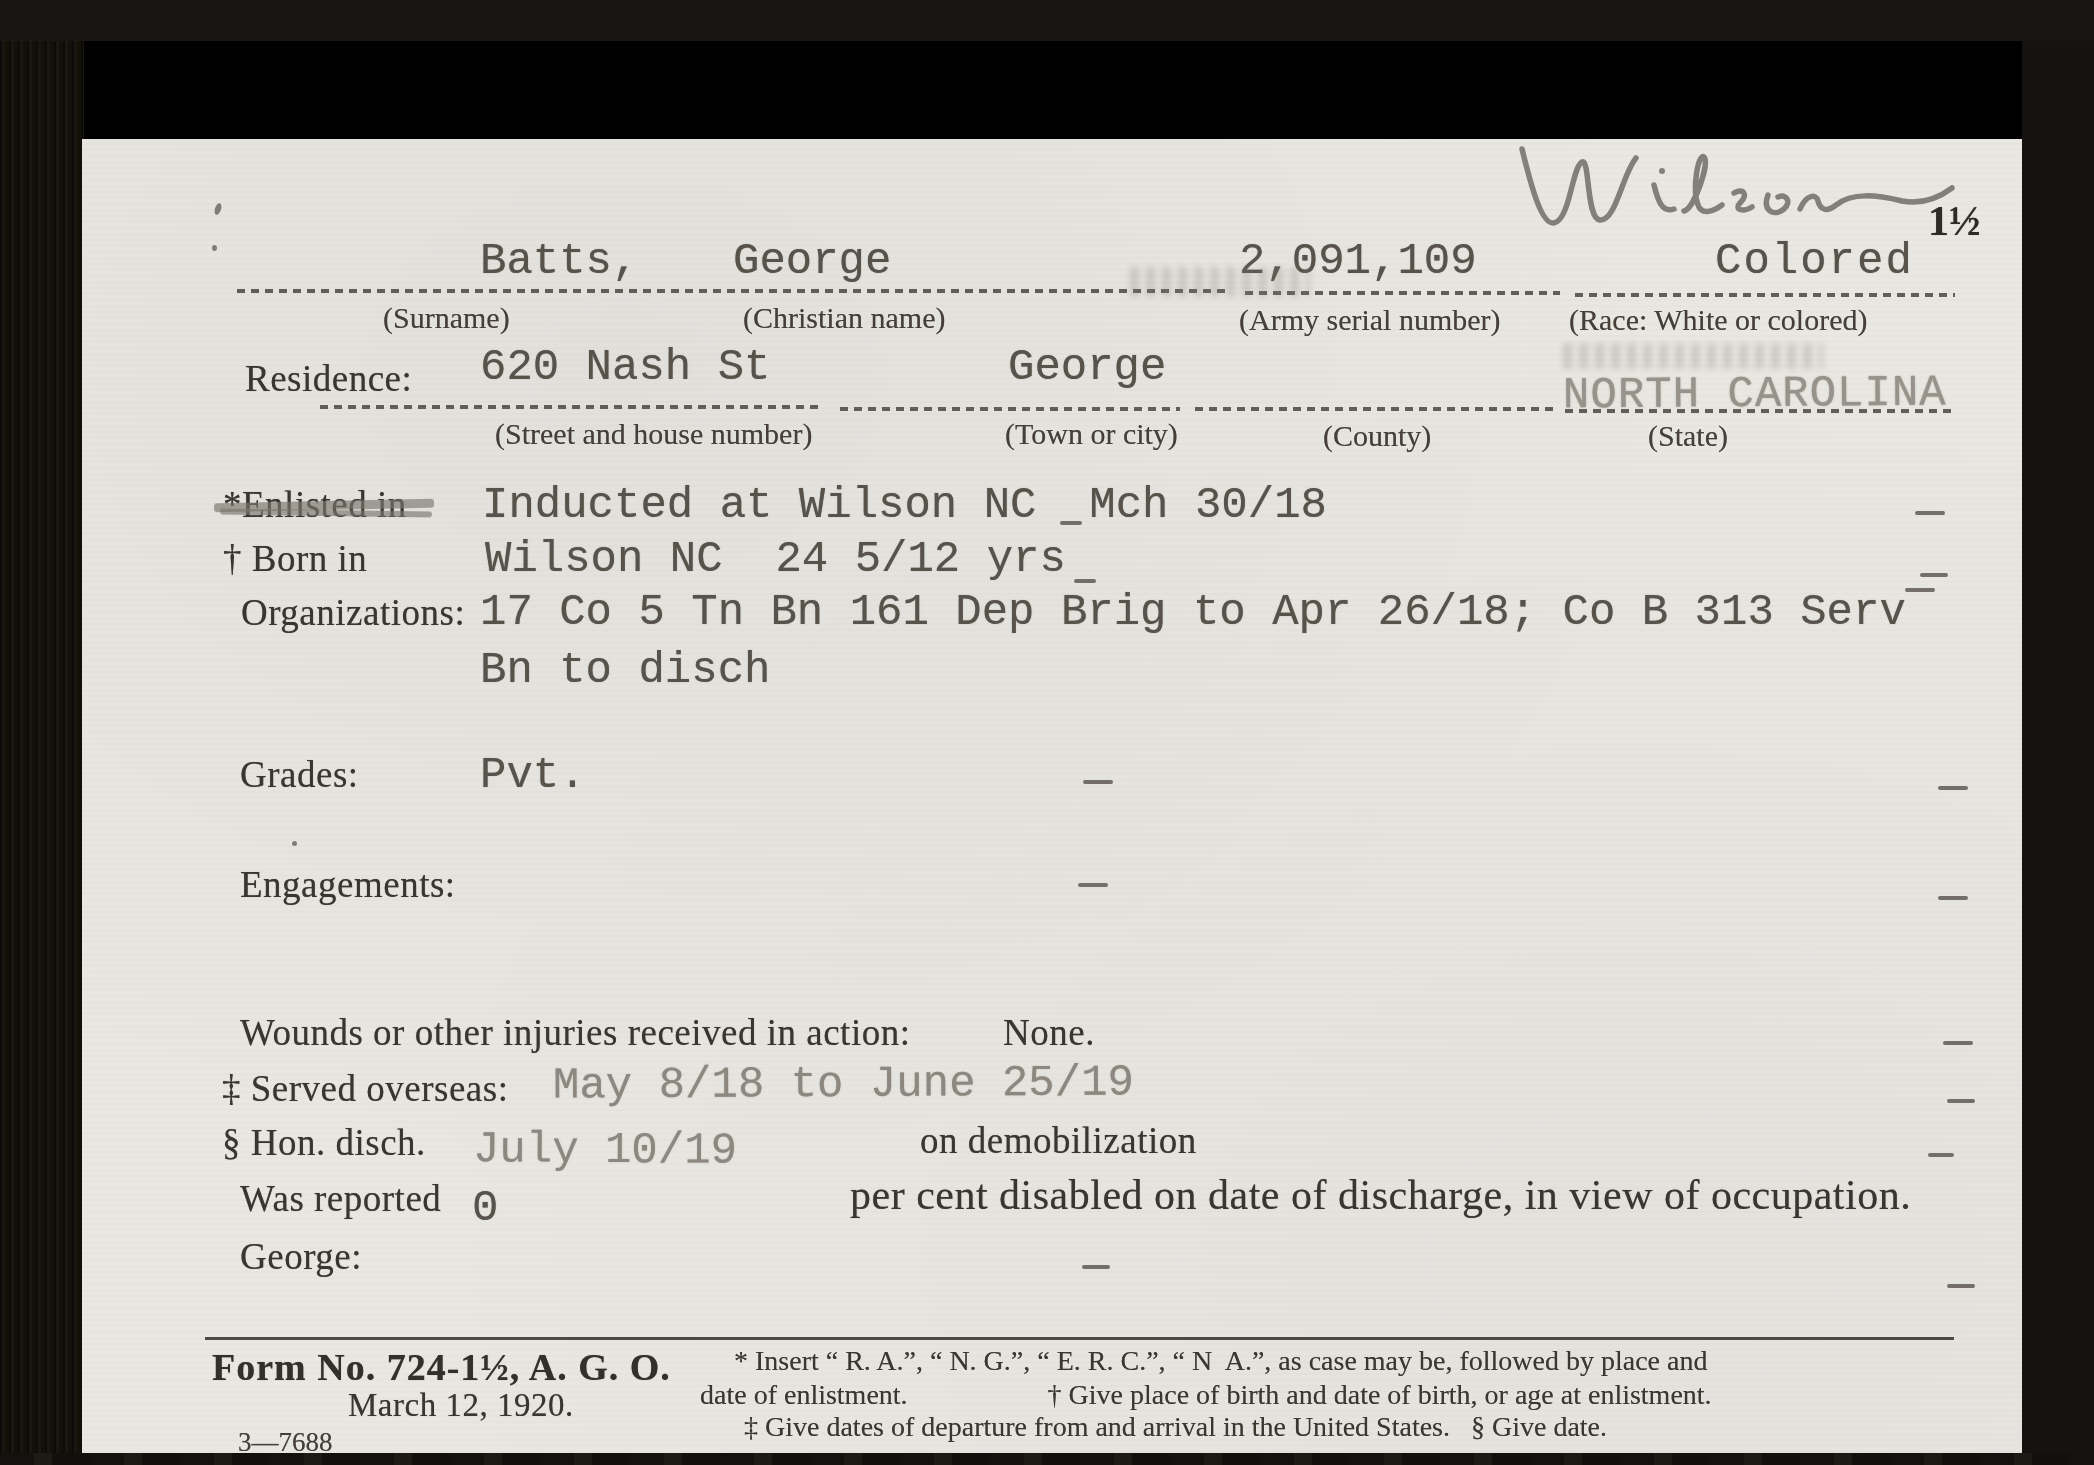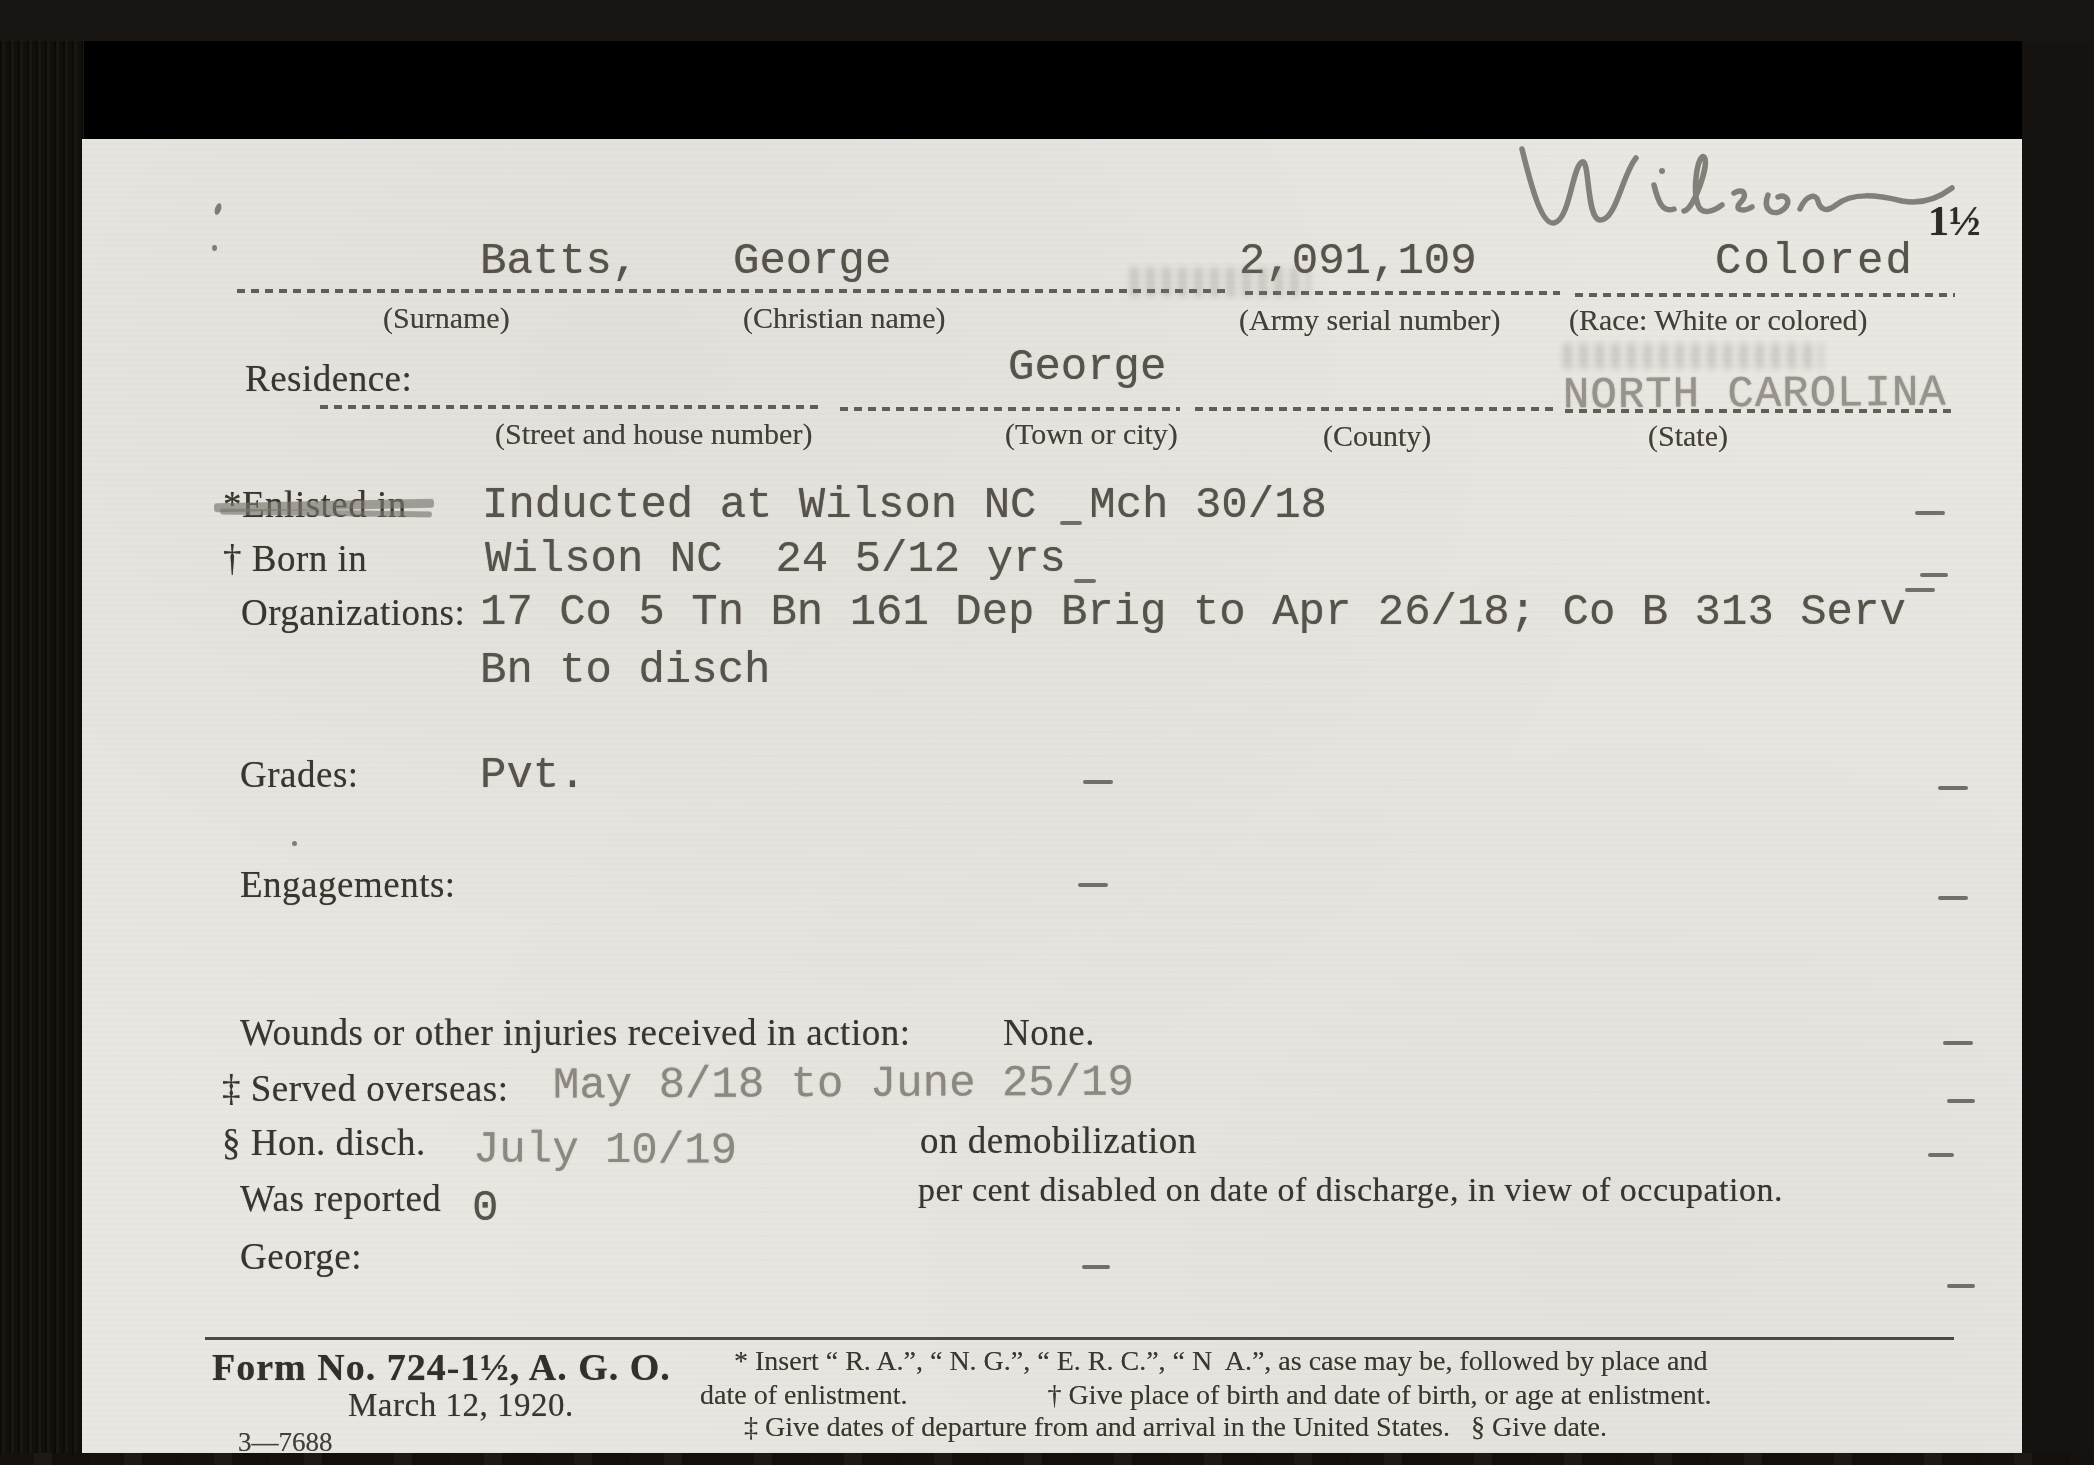--- a/index.html
+++ b/index.html
@@ -76,20 +76,21 @@
     <div class="abs dotline" style="left:155px;top:150px;width:993px;"></div>
     <div class="abs dotline" style="left:1163px;top:152px;width:315px;"></div>
     <div class="abs dotline" style="left:1493px;top:154px;width:380px;"></div>
 
     <div class="abs print-sm" style="left:301px;top:162px;">(Surname)</div>
     <div class="abs print-sm" style="left:661px;top:162px;">(Christian name)</div>
     <div class="abs print-sm" style="left:1157px;top:164px;">(Army serial number)</div>
     <div class="abs print-sm" style="left:1487px;top:164px;">(Race: White or colored)</div>
 
     <div class="abs print" style="left:163px;top:218px;text-align:right;">Residence:</div>
+    <div class="abs typed" style="left:398px;top:203px;">620 Nash St</div>
     <div class="abs typed" style="left:926px;top:203px;">George</div>
     <div class="abs smudge" style="left:1048px;top:128px;width:180px;height:30px;"></div>
     <div class="abs smudge" style="left:1481px;top:204px;width:260px;height:26px;"></div>
     <div class="abs stamp" style="left:1481px;top:230px;">NORTH CAROLINA</div>
 
     <div class="abs dotline" style="left:238px;top:266px;width:500px;"></div>
     <div class="abs dotline" style="left:758px;top:268px;width:340px;"></div>
     <div class="abs dotline" style="left:1113px;top:268px;width:360px;"></div>
     <div class="abs dotline" style="left:1483px;top:270px;width:390px;"></div>
 
@@ -132,21 +133,21 @@
     <div class="abs typed light" style="left:471px;top:920px;transform:rotate(-.3deg);">May 8/18 to June 25/19</div>
     <div class="abs dash" style="left:1865px;top:960px;width:28px;"></div>
 
     <div class="abs print" style="left:140px;top:982px;text-align:right;">§ Hon. disch.</div>
     <div class="abs typed light" style="left:391px;top:986px;transform:rotate(.3deg);">July 10/19</div>
     <div class="abs print" style="left:838px;top:980px;">on demobilization</div>
     <div class="abs dash" style="left:1846px;top:1014px;width:26px;"></div>
 
     <div class="abs print" style="left:158px;top:1038px;">Was reported</div>
     <div class="abs typed" style="left:390px;top:1044px;">0</div>
-    <div class="abs print" style="left:836px;top:1032px;font-size:34px;">per cent disabled on date of discharge, in view of occupation.</div>
+    <div class="abs print" style="left:768px;top:1032px;font-size:42px;">per cent disabled on date of discharge, in view of occupation.</div>
 
     <div class="abs print" style="left:158px;top:1096px;">George:</div>
     <div class="abs dash" style="left:1000px;top:1126px;width:28px;"></div>
     <div class="abs dash" style="left:1865px;top:1145px;width:28px;"></div>
 
     <div class="abs speck" style="left:133px;top:64px;width:6px;height:12px;transform:rotate(18deg);"></div>
     <div class="abs speck" style="left:130px;top:106px;width:5px;height:6px;"></div>
     <div class="abs speck" style="left:210px;top:702px;width:5px;height:5px;"></div>
 
     <div class="abs rule" style="left:123px;top:1198px;width:1749px;"></div>

